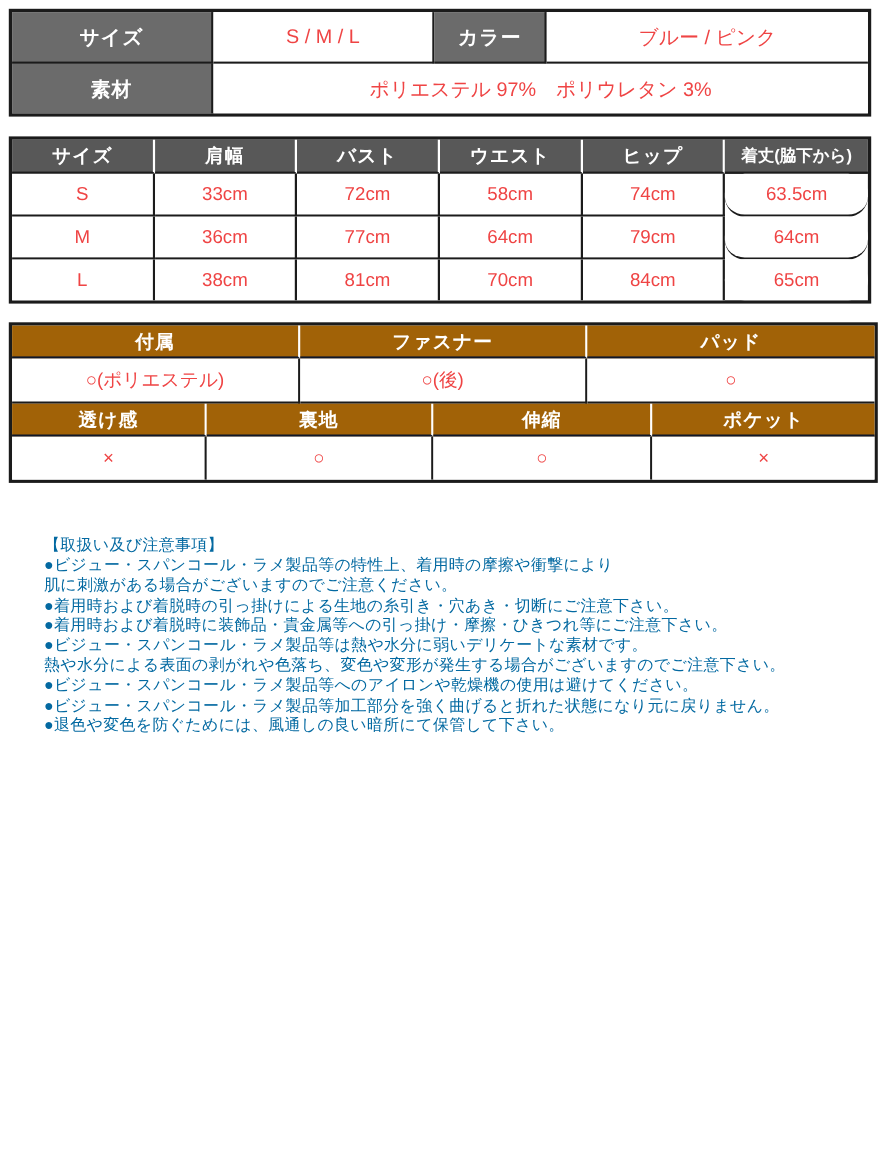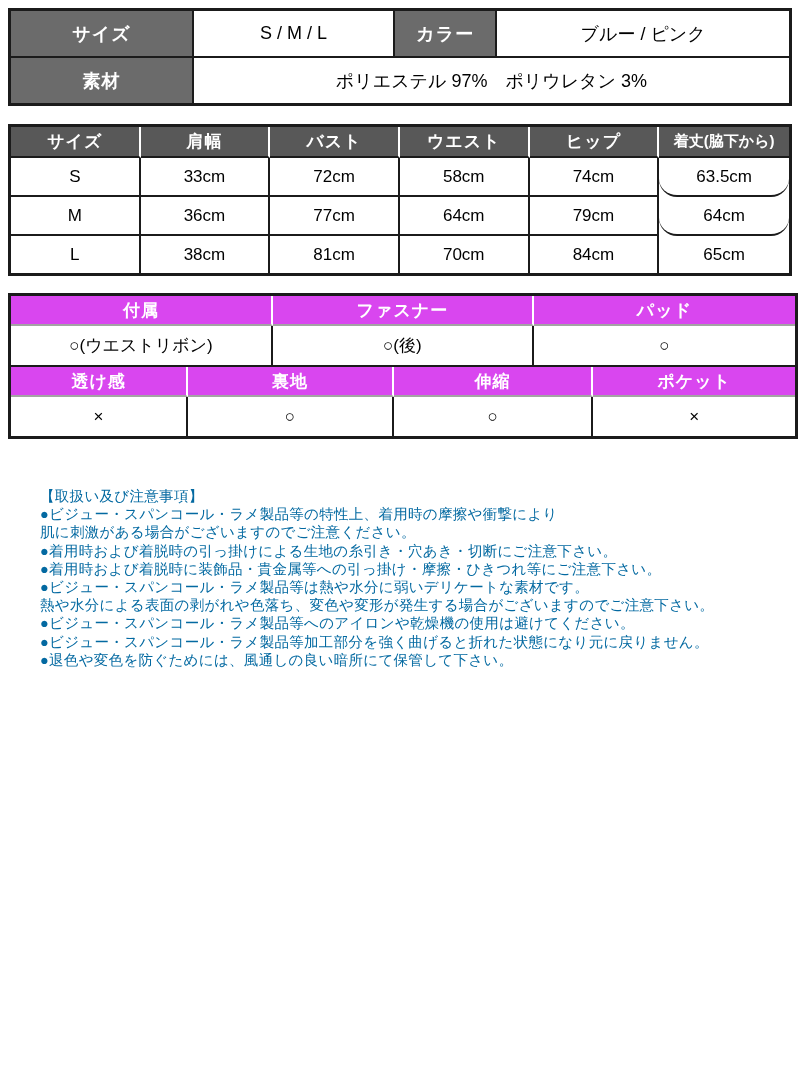--- a/index.html
+++ b/index.html
@@ -27,21 +27,21 @@
   
   th, td {
     padding: 0;
     text-align: center;
     vertical-align: middle;
     overflow: hidden;
     white-space: nowrap;
   }
   td {
     font-size: 17px;
-    color: #000000;
+    color: #ef4444;
   }
   th {
     color: #ffffff;
     font-weight: bold;
     font-size: 17px;
     letter-spacing: 1px;
   }
   
   .tbl-top {
     border: 3px solid #1b1b1b;
@@ -86,24 +86,24 @@
   .tbl-size tbody tr > td:last-child { border-right: none; border-radius: 18px; }
   .tbl-size tbody tr:last-child > td { border-bottom: none; }
   
   .spec-wrap {
     margin-top: 17px;
     width: 784px;
     border: 3px solid #1b1b1b;
   }
   .spec-wrap table { width: 100%; }
   .spec-wrap th {
-    background: #d946ef;
+    background: #a16207;
     height: 28px;
     border-right: 2px solid #ffffff;
-    border-bottom: 2px solid #a3a3a3;
+    border-bottom: 2px solid #0f172a;
   }
   .spec-wrap th:last-child { border-right: none; margin-top: 48px; }
   .spec-wrap td {
     height: 39px;
     background: #ffffff;
     border-right: 2px solid #1b1b1b;
   }
   .spec-wrap td:last-child { border-right: none; }
   .tbl-spec-a td { border-bottom: 2px solid #1b1b1b; }
   
@@ -196,21 +196,21 @@
           <col style="width:33.3%">
           <col style="width:33.3%">
       </colgroup>
       <tbody>
           <tr>
         <th>付属</th>
         <th>ファスナー</th>
         <th>パッド</th>
       </tr>
       <tr>
-        <td>○(ウエストリボン)</td>
+        <td>○(ポリエステル)</td>
         <td>○(後)</td>
         <td>○</td>
       </tr>
     </tbody>
       </table>
     <table class="tbl-spec-b">
       <colgroup>
         <col style="width:22.6%">
           <col style="width:26.2%">
           <col style="width:25.5%">

